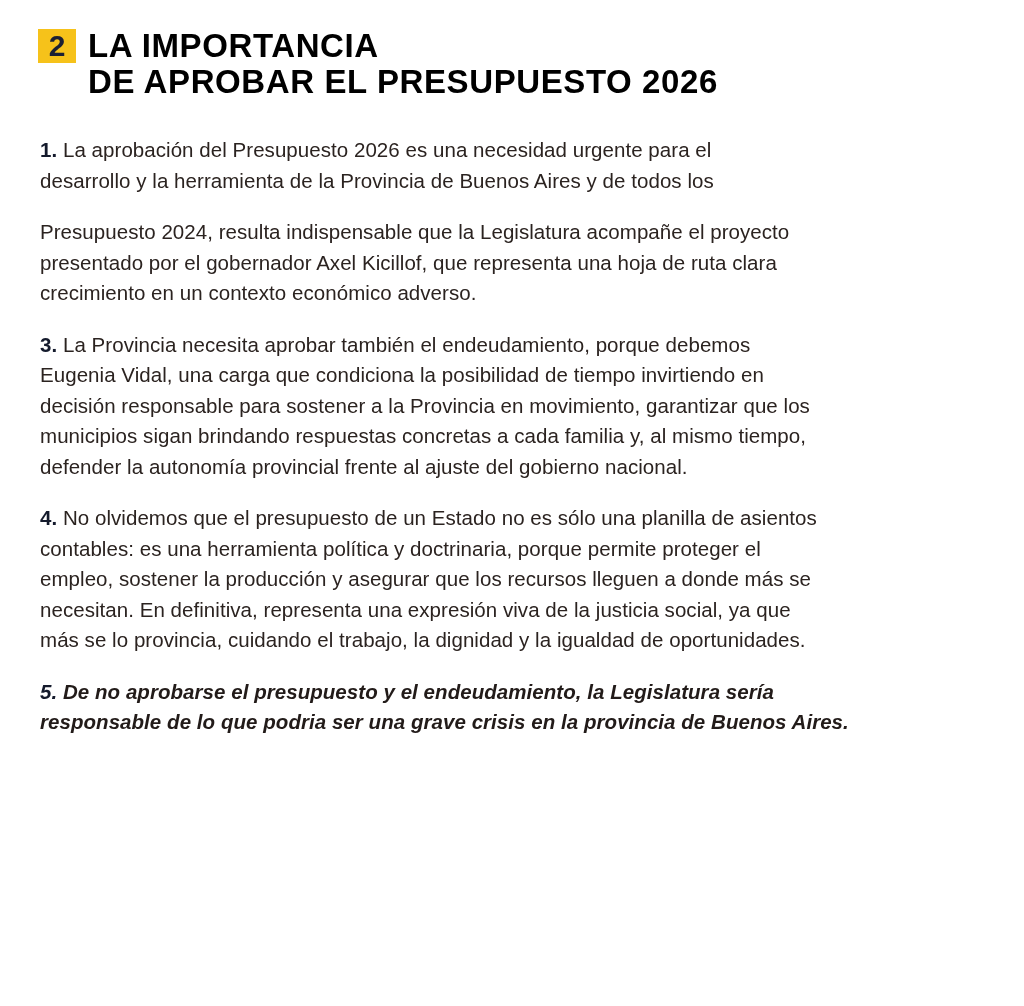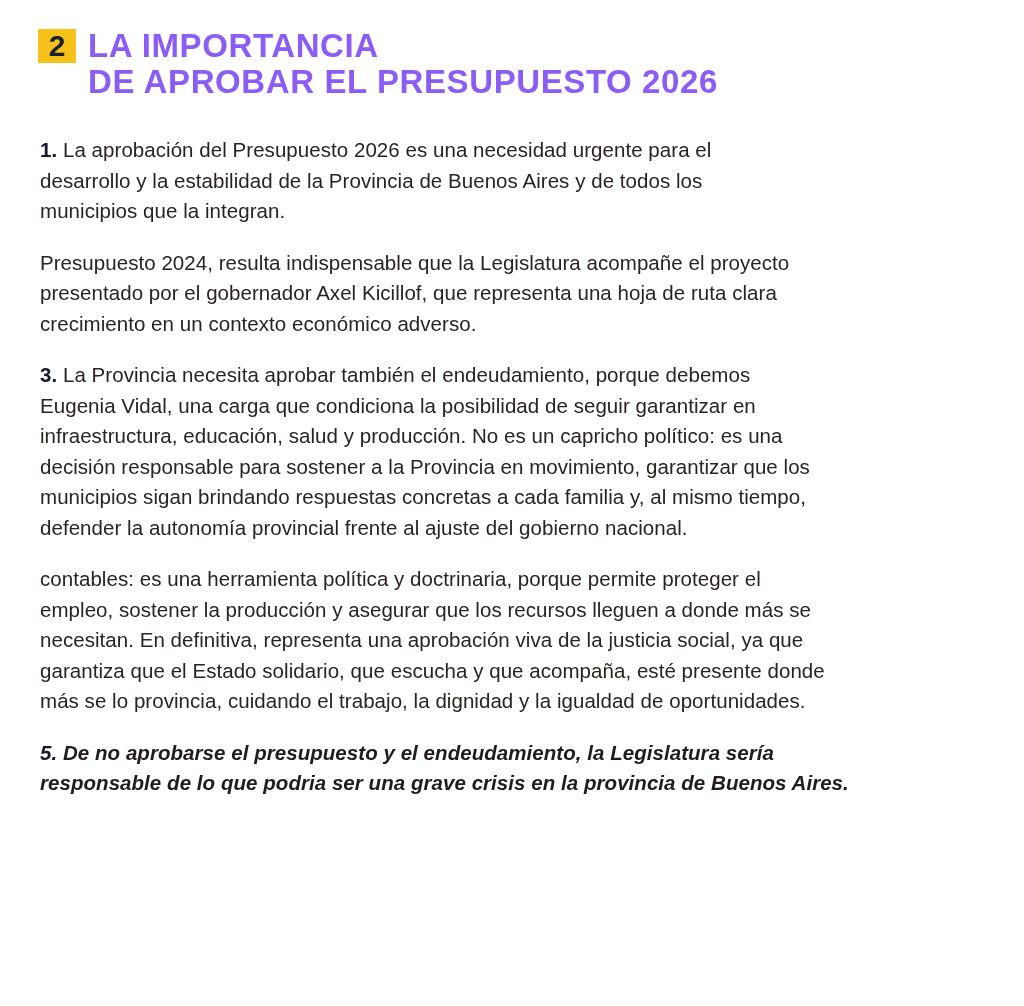--- a/index.html
+++ b/index.html
@@ -35,21 +35,21 @@
       line-height: 34px;
       width: 38px;
       height: 34px;
       text-align: center;
       margin-right: 12px;
       letter-spacing: 0;
     }
     .title-line {
       font-family: "Liberation Sans", sans-serif;
       font-weight: 700;
-      color: #8b5cf6;
+      color: #000000;
       font-size: 33px;
       letter-spacing: 0.6px;
       line-height: 36px;
       white-space: nowrap;
     }
     .title-line.second {
       margin-left: 50px;
     }
     .items {
       position: absolute;
@@ -84,44 +84,42 @@
     <span class="title-line">LA IMPORTANCIA</span>
   </div>
   <div class="heading-row">
     <span class="title-line second">DE APROBAR EL PRESUPUESTO 2026</span>
   </div>
 </div>
 
 <div class="items">
   <p class="item">
     <span class="line"><span class="num">1.</span><span> La aprobación del Presupuesto 2026 es una necesidad urgente para el</span></span>
-    <span class="line">desarrollo y la estabilidad de la Provincia de Buenos Aires y de todos los</span>
-    <span class="line">municipios que la integran.</span>
+    <span class="line">desarrollo y la herramienta de la Provincia de Buenos Aires y de todos los</span>
   </p>
 
   <p class="item">
     <span class="line">Presupuesto 2024, resulta indispensable que la Legislatura acompañe el proyecto</span>
     <span class="line">presentado por el gobernador Axel Kicillof, que representa una hoja de ruta clara</span>
     <span class="line">crecimiento en un contexto económico adverso.</span>
   </p>
 
   <p class="item">
     <span class="line"><span class="num">3.</span><span> La Provincia necesita aprobar también el endeudamiento, porque debemos</span></span>
-    <span class="line">Eugenia Vidal, una carga que condiciona la posibilidad de seguir garantizar en</span>
-    <span class="line">infraestructura, educación, salud y producción. No es un capricho político: es una</span>
+    <span class="line">Eugenia Vidal, una carga que condiciona la posibilidad de tiempo invirtiendo en</span>
     <span class="line">decisión responsable para sostener a la Provincia en movimiento, garantizar que los</span>
     <span class="line">municipios sigan brindando respuestas concretas a cada familia y, al mismo tiempo,</span>
     <span class="line">defender la autonomía provincial frente al ajuste del gobierno nacional.</span>
   </p>
 
   <p class="item">
+    <span class="line"><span class="num">4.</span><span> No olvidemos que el presupuesto de un Estado no es sólo una planilla de asientos</span></span>
     <span class="line">contables: es una herramienta política y doctrinaria, porque permite proteger el</span>
     <span class="line">empleo, sostener la producción y asegurar que los recursos lleguen a donde más se</span>
-    <span class="line">necesitan. En definitiva, representa una aprobación viva de la justicia social, ya que</span>
-    <span class="line">garantiza que el Estado solidario, que escucha y que acompaña, esté presente donde</span>
+    <span class="line">necesitan. En definitiva, representa una expresión viva de la justicia social, ya que</span>
     <span class="line">más se lo provincia, cuidando el trabajo, la dignidad y la igualdad de oportunidades.</span>
   </p>
 
   <p class="item emph">
     <span class="line"><span class="num">5.</span><span> De no aprobarse el presupuesto y el endeudamiento, la Legislatura sería</span></span>
     <span class="line">responsable de lo que podria ser una grave crisis en la provincia de Buenos Aires.</span>
   </p>
 </div>
 
 </body></html>

